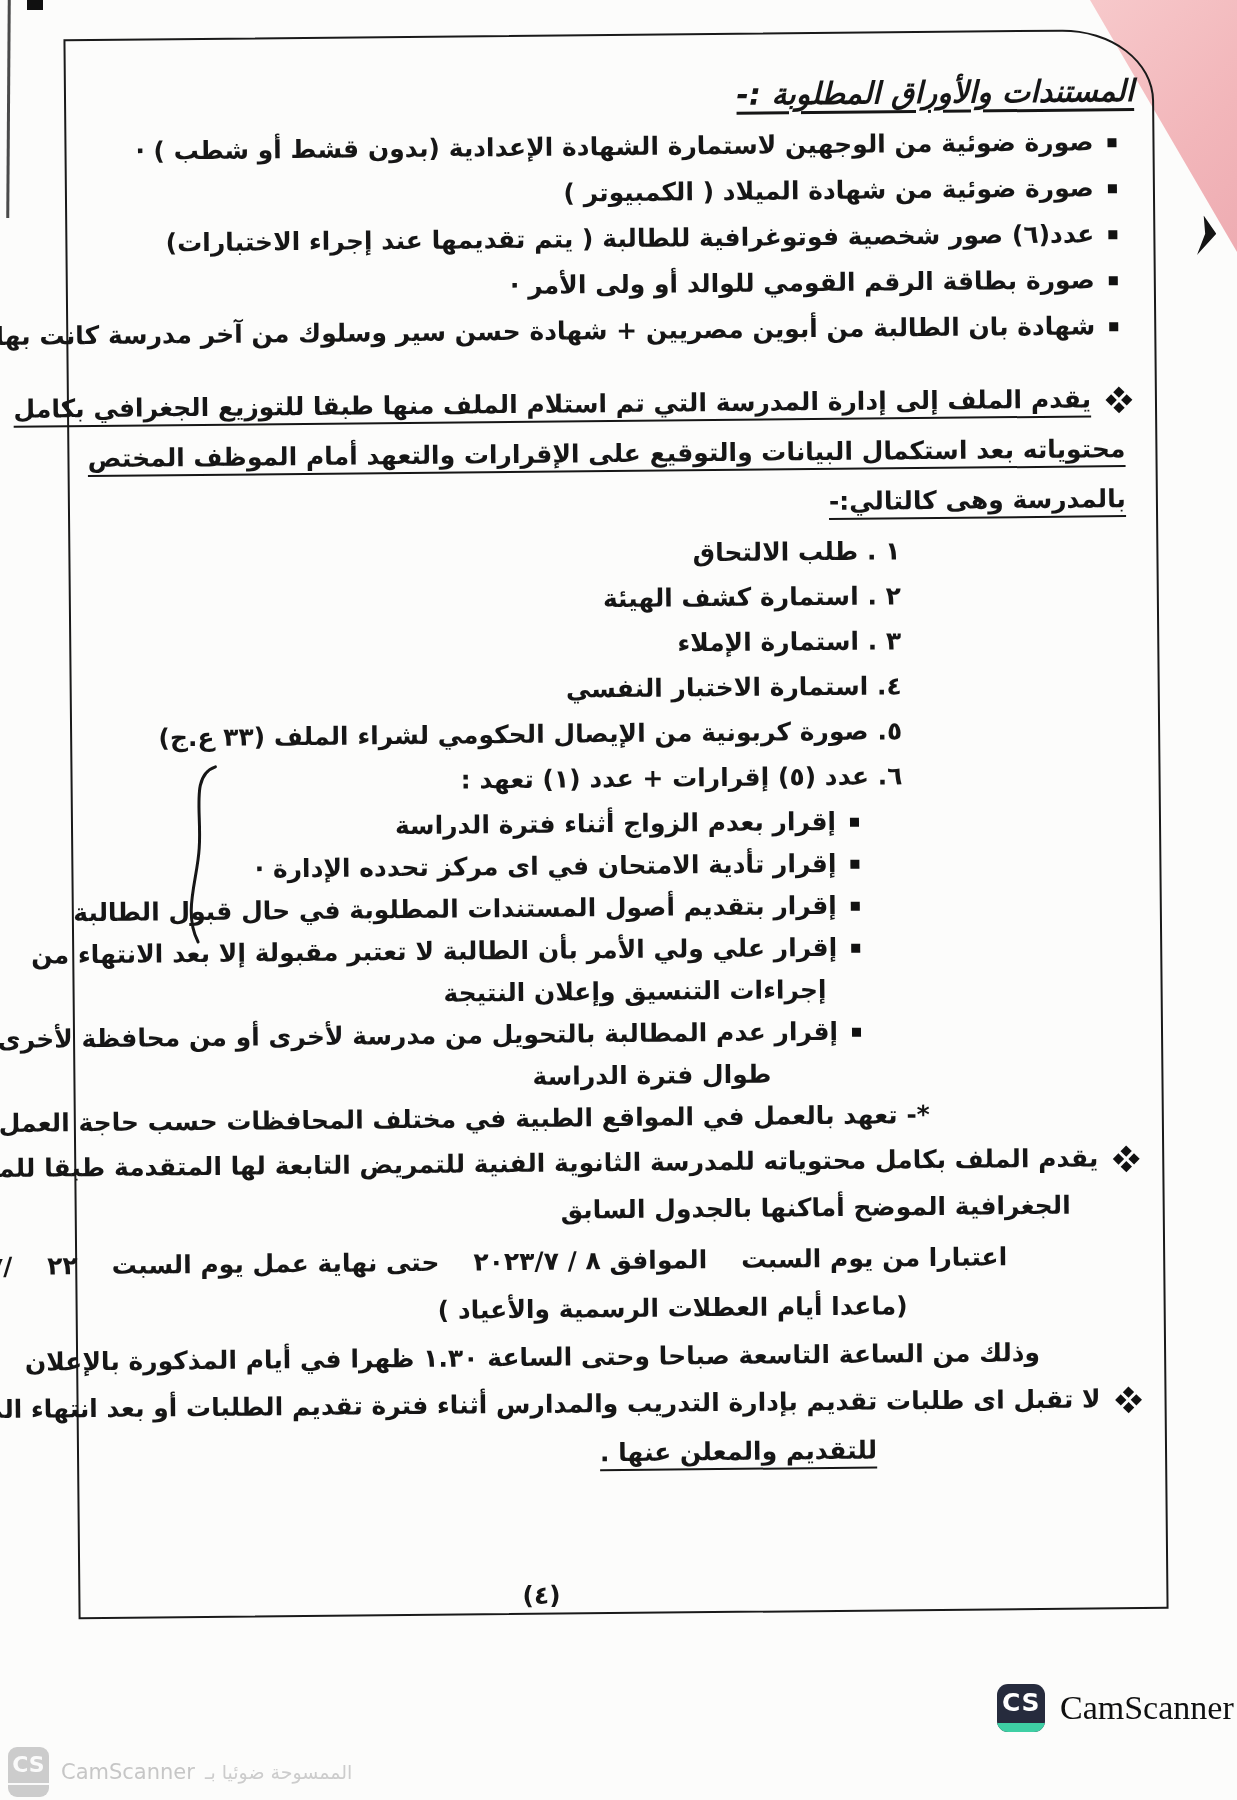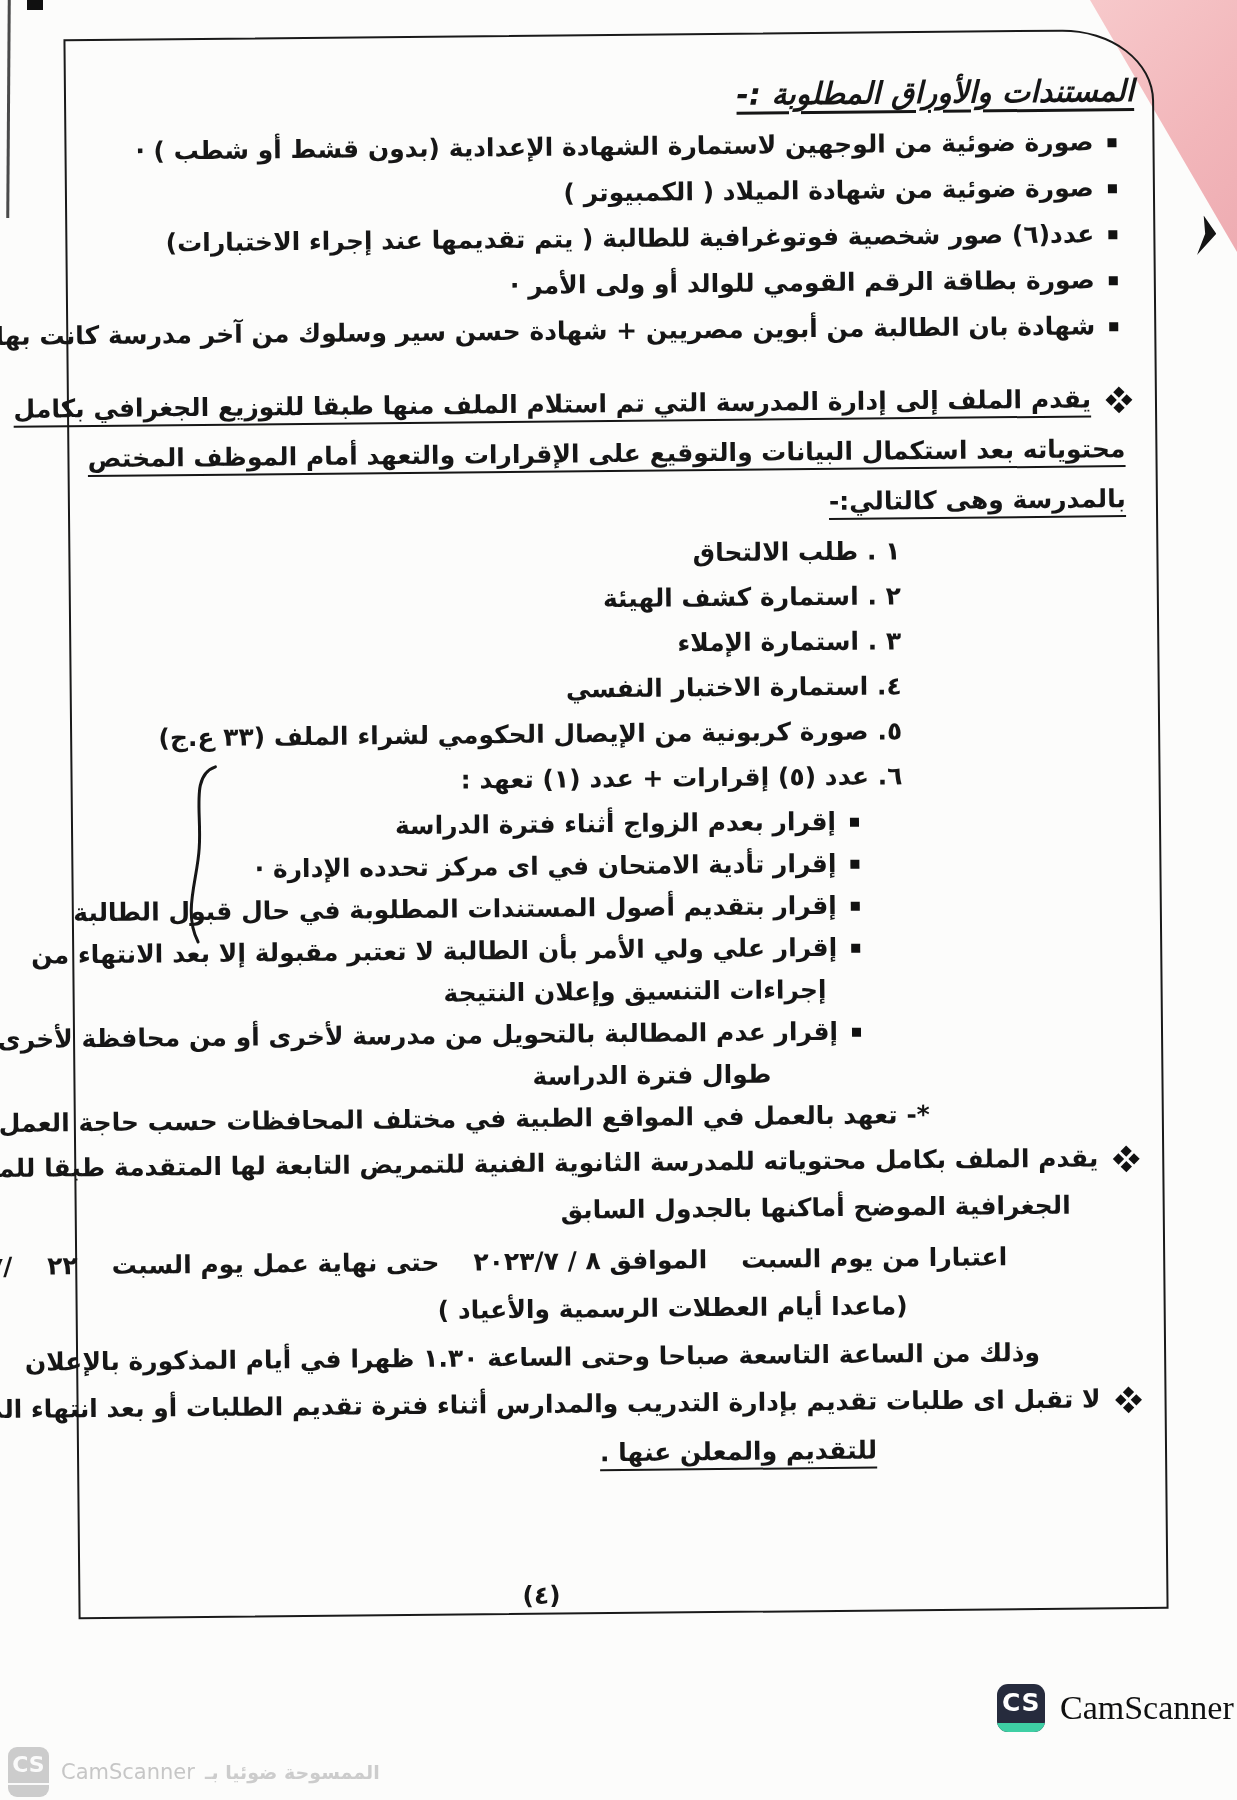--- a/index.html
+++ b/index.html
@@ -94,21 +94,21 @@
 
   
   .footer { position:absolute; left:8px; top:1747px; display:flex; align-items:center; direction:ltr; color:#c6c6c6; }
   .f-badge {
     position:relative; width:41px; height:50px; border-radius:9px; overflow:hidden;
     background:#cccccc; display:flex; justify-content:center; flex:none;
   }
   .f-badge .cs-letters { color:#fafafa; font-size:22px; font-weight:bold; margin-top:5px; }
   .f-badge .bar { position:absolute; left:0; bottom:12px; width:100%; height:2px; background:#fafafa; }
   .f-brand { font-size:21px; margin-left:12px; color:#c6c6c6; }
-  .f-arabic { font-size:19px; margin-left:10px; font-weight:bold; color:#cccccc; }
+  .f-arabic { font-size:19px; margin-left:10px; font-weight:normal; color:#cccccc; }
 </style>
 </head>
 <body>
 
 <div class="page">
 
   <div class="pink-corner"></div>
   <div class="pen-mark"></div>
   <div class="tl-square"></div>
   <div class="tl-line"></div>

